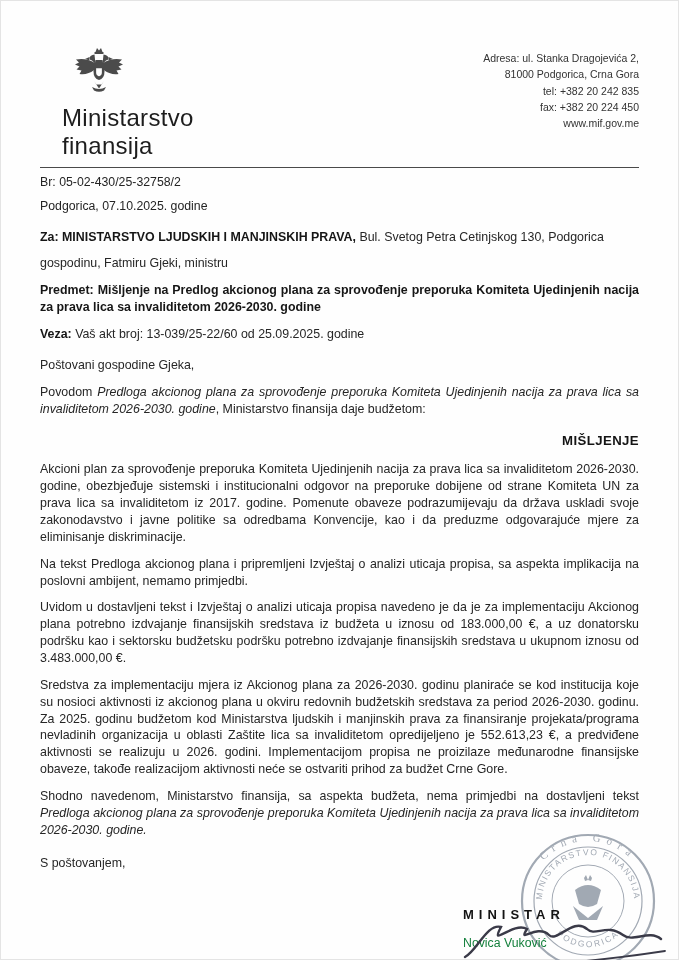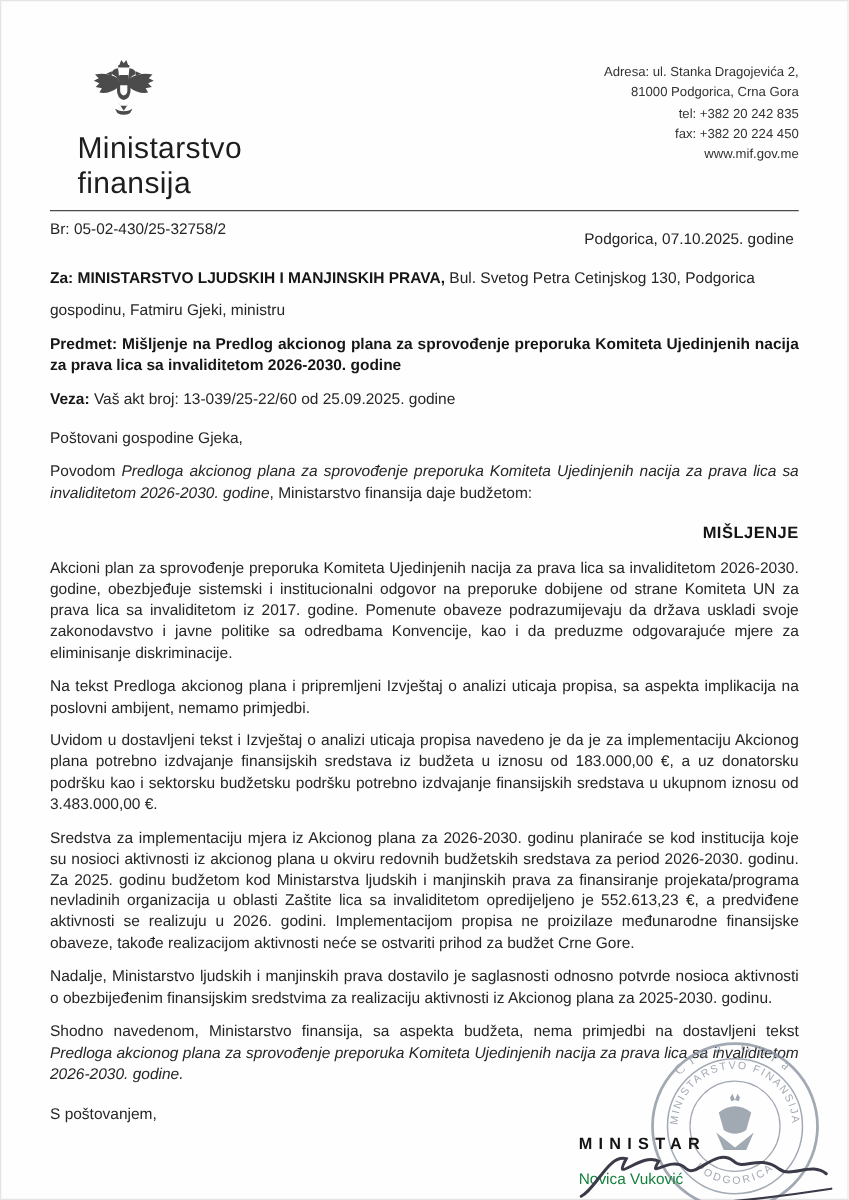--- a/index.html
+++ b/index.html
@@ -17,21 +17,21 @@
     overflow:hidden;
     box-shadow:inset 0 0 0 1px #e4e4e4;
   }
   
   .letterhead { display:flex; justify-content:space-between; align-items:flex-start; }
   .logo-block { padding-left:22px; }
   .coat { display:block; margin-left:10px; }
   .ministry-name { font-size:24px; color:#1d1d1d; line-height:1.18; margin-top:4px; letter-spacing:.3px; }
   .contact-block { text-align:right; font-size:10.5px; line-height:1.55; color:#333; padding-top:4px; }
   .rule { border-top:1.6px solid #4a4a4a; margin-top:6px; }
-  .ref-row { display:flex; justify-content:space-between; font-size:12.3px; margin-top:5px; }
+  .ref-row { display:flex; justify-content:space-between; font-size:12.3px; margin-top:5px;flex-direction:column; }
   .ref-row .docnum { padding-top:2px; }
   .ref-row .pdate { padding-top:10px; padding-right:4px; }
   
   main { margin-top:16px; font-size:12.4px; line-height:1.36; color:#262626; }
   main p { margin-bottom:10px; text-align:justify; }
   .attn { text-align:left; }
   .salut { text-align:left; margin-top:14px; }
   .bold { font-weight:bold; color:#161616; }
   .ital { font-style:italic; }
   .opinion-title { text-align:right; font-weight:bold; font-size:13.2px; letter-spacing:.4px; margin:14px 0 12px 0; color:#141414; }
@@ -102,21 +102,20 @@
     <p class="salut">Poštovani gospodine Gjeka,</p>
 
     <p><span>Povodom </span><span class="ital">Predloga akcionog plana za sprovođenje preporuka Komiteta Ujedinjenih nacija za prava lica sa invaliditetom 2026-2030. godine</span><span>, Ministarstvo finansija daje budžetom:</span></p>
 
     <div class="opinion-title">MIŠLJENJE</div>
 
     <p>Akcioni plan za sprovođenje preporuka Komiteta Ujedinjenih nacija za prava lica sa invaliditetom 2026-2030. godine, obezbjeđuje sistemski i institucionalni odgovor na preporuke dobijene od strane Komiteta UN za prava lica sa invaliditetom iz 2017. godine. Pomenute obaveze podrazumijevaju da država uskladi svoje zakonodavstvo i javne politike sa odredbama Konvencije, kao i da preduzme odgovarajuće mjere za eliminisanje diskriminacije.</p>
     <p>Na tekst Predloga akcionog plana i pripremljeni Izvještaj o analizi uticaja propisa, sa aspekta implikacija na poslovni ambijent, nemamo primjedbi.</p>
     <p>Uvidom u dostavljeni tekst i Izvještaj o analizi uticaja propisa navedeno je da je za implementaciju Akcionog plana potrebno izdvajanje finansijskih sredstava iz budžeta u iznosu od 183.000,00 €, a uz donatorsku podršku kao i sektorsku budžetsku podršku potrebno izdvajanje finansijskih sredstava u ukupnom iznosu od 3.483.000,00 €.</p>
     <p>Sredstva za implementaciju mjera iz Akcionog plana za 2026-2030. godinu planiraće se kod institucija koje su nosioci aktivnosti iz akcionog plana u okviru redovnih budžetskih sredstava za period 2026-2030. godinu. Za 2025. godinu budžetom kod Ministarstva ljudskih i manjinskih prava za finansiranje projekata/programa nevladinih organizacija u oblasti Zaštite lica sa invaliditetom opredijeljeno je 552.613,23 €, a predviđene aktivnosti se realizuju u 2026. godini. Implementacijom propisa ne proizilaze međunarodne finansijske obaveze, takođe realizacijom aktivnosti neće se ostvariti prihod za budžet Crne Gore.</p>
-    <p>Nadalje, Ministarstvo ljudskih i manjinskih prava dostavilo je saglasnosti odnosno potvrde nosioca aktivnosti o obezbijeđenim finansijskim sredstvima za realizaciju aktivnosti iz Akcionog plana za 2025-2030. godinu.</p>
 
     <p><span>Shodno navedenom, Ministarstvo finansija, sa aspekta budžeta, nema primjedbi na dostavljeni tekst </span><span class="ital">Predloga akcionog plana za sprovođenje preporuka Komiteta Ujedinjenih nacija za prava lica sa invaliditetom 2026-2030. godine.</span></p>
 
     <p class="signoff">S poštovanjem,</p>
 
   </main>
 
   <div class="stamp-wrap">
     <svg width="146" height="146" viewBox="0 0 146 146" aria-hidden="true">
       <defs>

